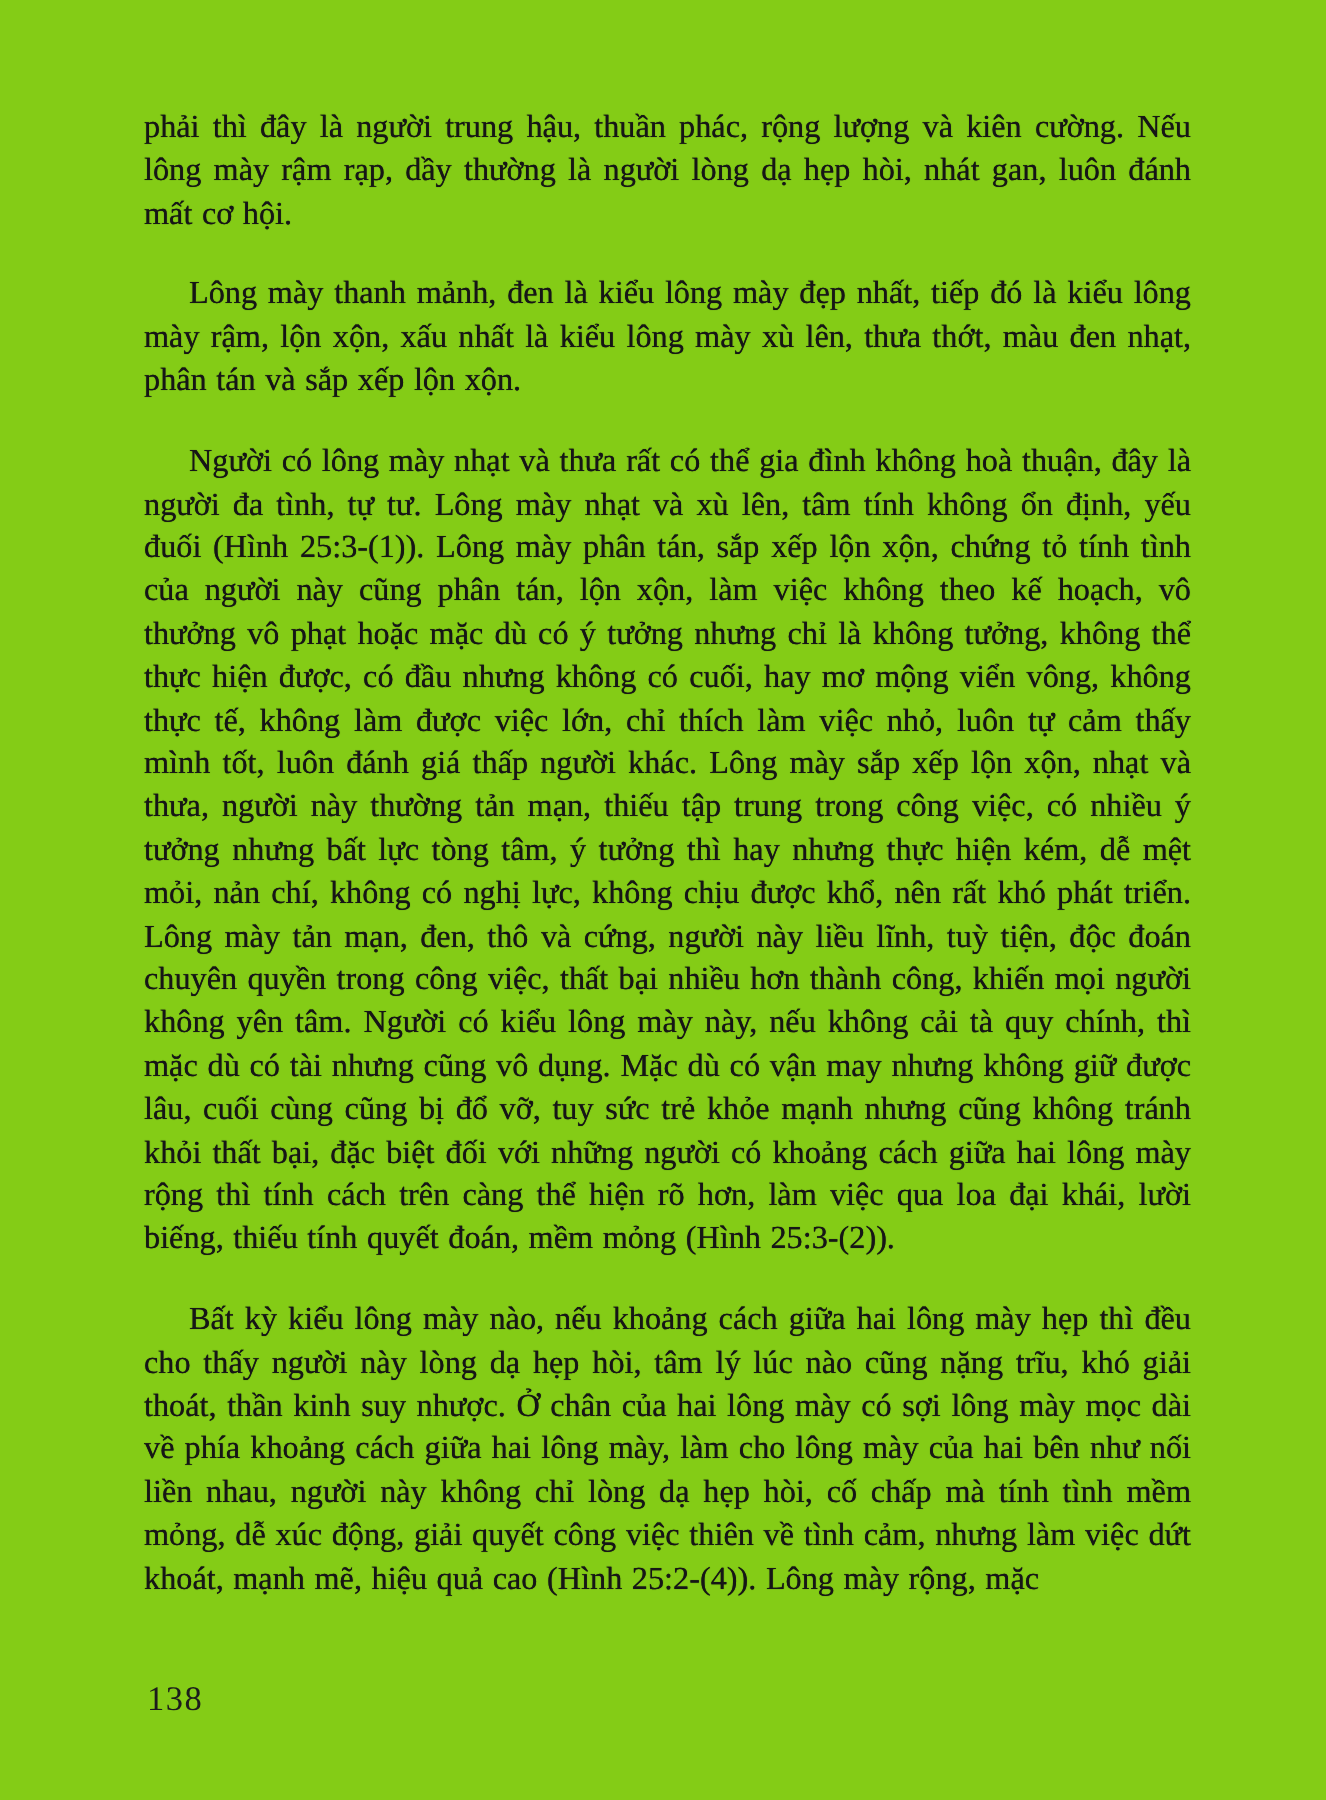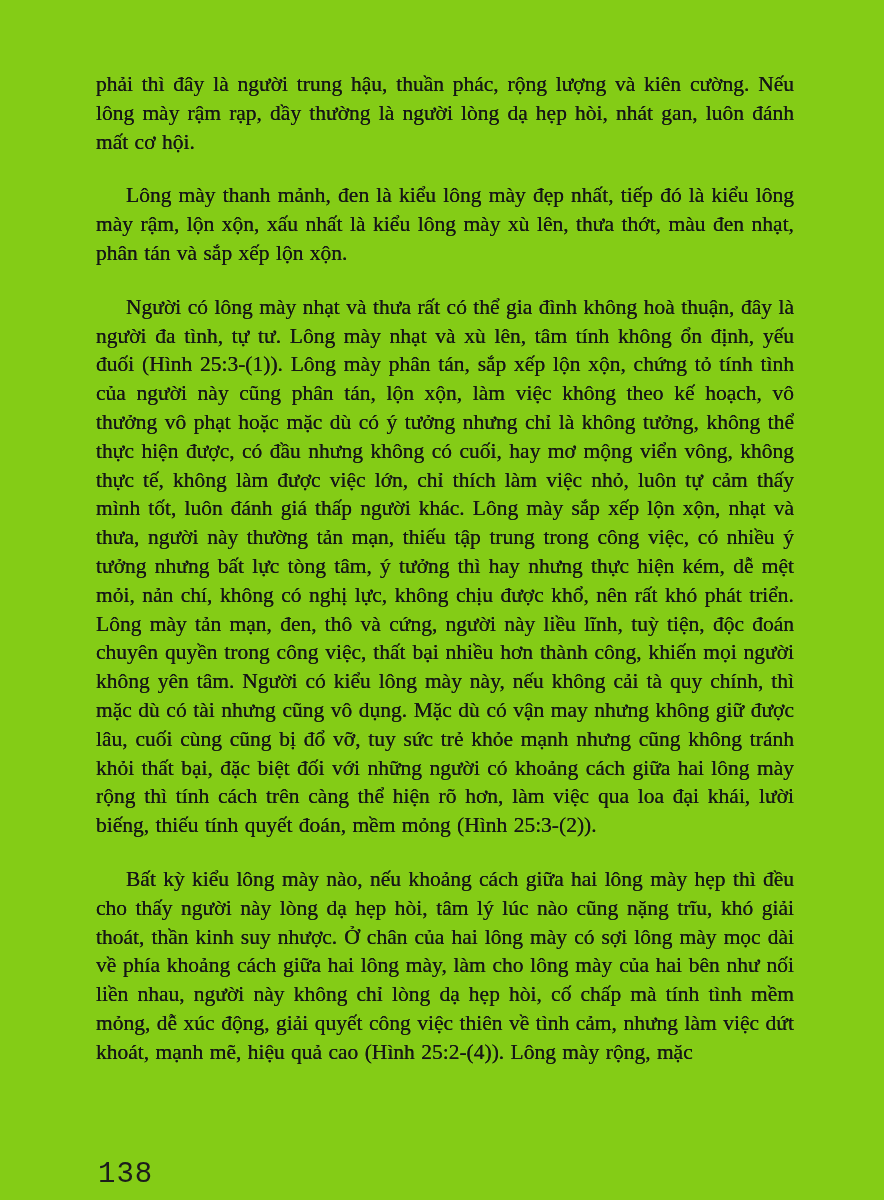--- a/index.html
+++ b/index.html
@@ -32,23 +32,23 @@
   }
   .para + .para {
     margin-top: 25px;
   }
   .para.indent {
     text-indent: 30px;
   }
   .page-number {
     position: absolute;
     left: 98px;
-    top: 1158px;
-    font-family: Liberation Mono, monospace;
-    font-size: 29px;
+    top: 1120px;
+    font-family: Liberation Serif, serif;
+    font-size: 23px;
     color: #1c1c1c;
     letter-spacing: 1px;
   }
 </style>
 </head>
 <body>
 
 <div class="page">
   <div class="text-block">
     <p class="para">phải thì đây là người trung hậu, thuần phác, rộng lượng và kiên cường. Nếu lông mày rậm rạp, dầy thường là người lòng dạ hẹp hòi, nhát gan, luôn đánh mất cơ hội.</p>

